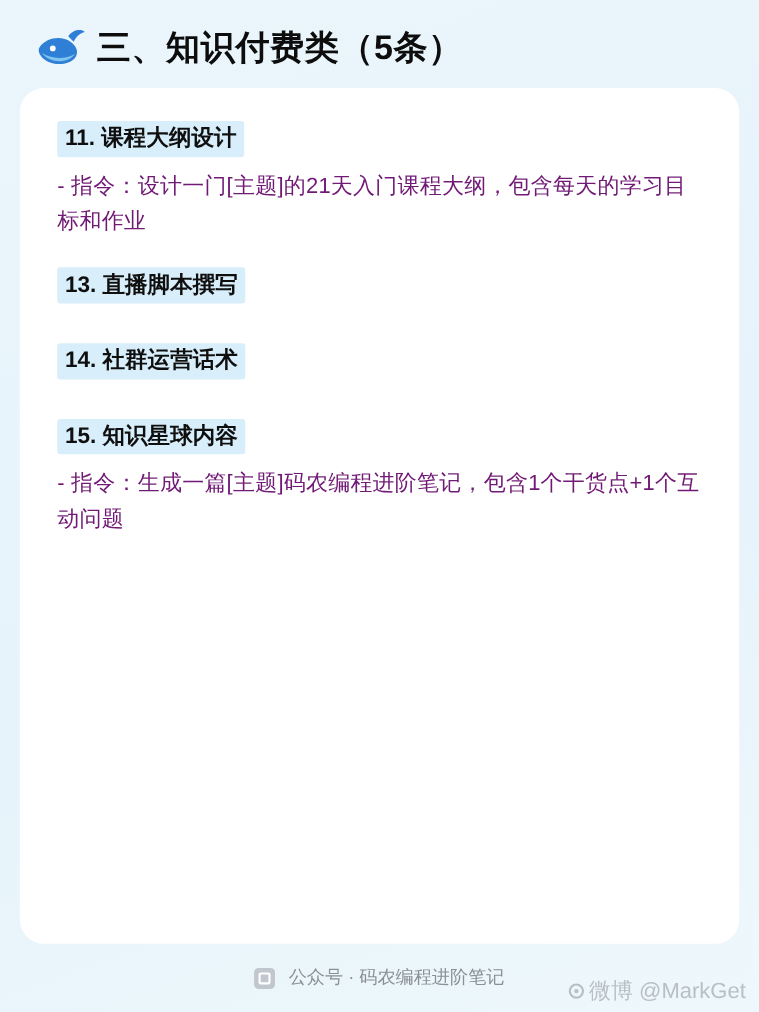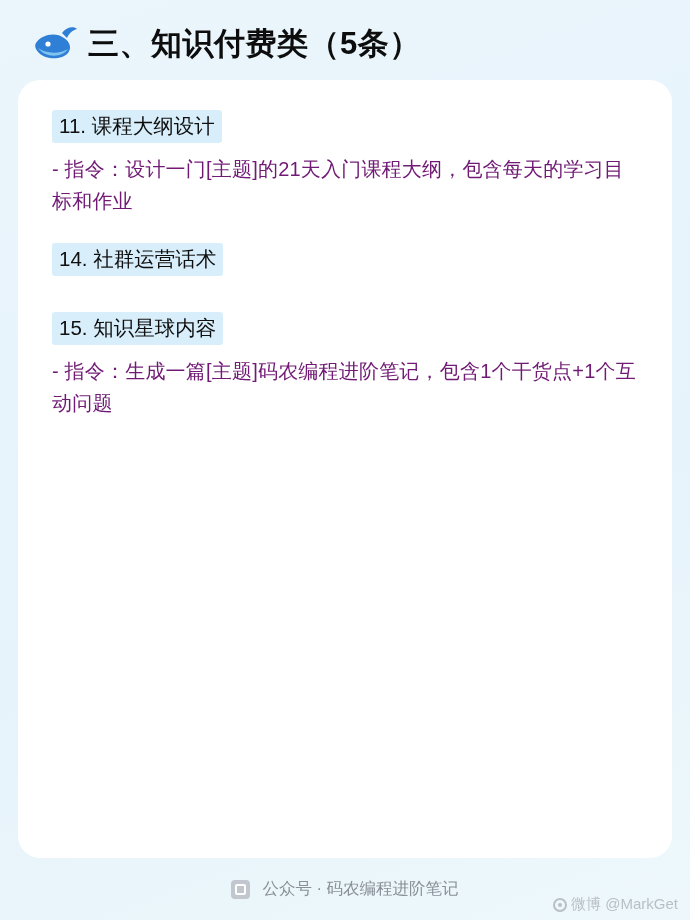--- a/index.html
+++ b/index.html
@@ -56,21 +56,21 @@
     margin-bottom: 26px;
   }
   .entry:last-child {
     margin-bottom: 16px;
   }
   .entry-title {
     display: inline-block;
     background: #d8eefa;
     color: #0f0f0f;
     font-size: 20.5px;
-    font-weight: normal;
+    font-weight: bold;
     line-height: 1.35;
     padding: 2px 7px 3px 7px;
     border-radius: 3px;
     margin-bottom: 10px;
   }
   .entry-body {
     font-size: 20px;
     color: #701a75;
     line-height: 1.62;
     letter-spacing: 0.2px;
@@ -102,21 +102,21 @@
     height: 11px;
     border: 2px solid #ffffff;
     box-sizing: border-box;
     border-radius: 2px;
   }
   .watermark {
     position: absolute;
     right: 12px;
     bottom: 6px;
     color: #b9bfc7;
-    font-size: 15px;
+    font-size: 20px;
     display: flex;
     align-items: center;
     gap: 4px;
   }
   .weibo-eye {
     display: inline-block;
     width: 14px;
     height: 14px;
     border-radius: 50%;
     border: 2px solid #b9bfc7;
@@ -151,20 +151,21 @@
 
   <div class="card">
 
     <div class="entry">
       <div class="entry-title">11. 课程大纲设计</div>
       <div class="entry-body">- 指令：设计一门[主题]的21天入门课程大纲，包含每天的学习目标和作业</div>
     </div>
 
 
     <div class="entry">
+      <div class="entry-title">13. 直播脚本撰写</div>
     </div>
 
     <div class="entry">
       <div class="entry-title">14. 社群运营话术</div>
     </div>
 
     <div class="entry">
       <div class="entry-title">15. 知识星球内容</div>
       <div class="entry-body"> - 指令：生成一篇[主题]码农编程进阶笔记，包含1个干货点+1个互动问题</div>
     </div>

